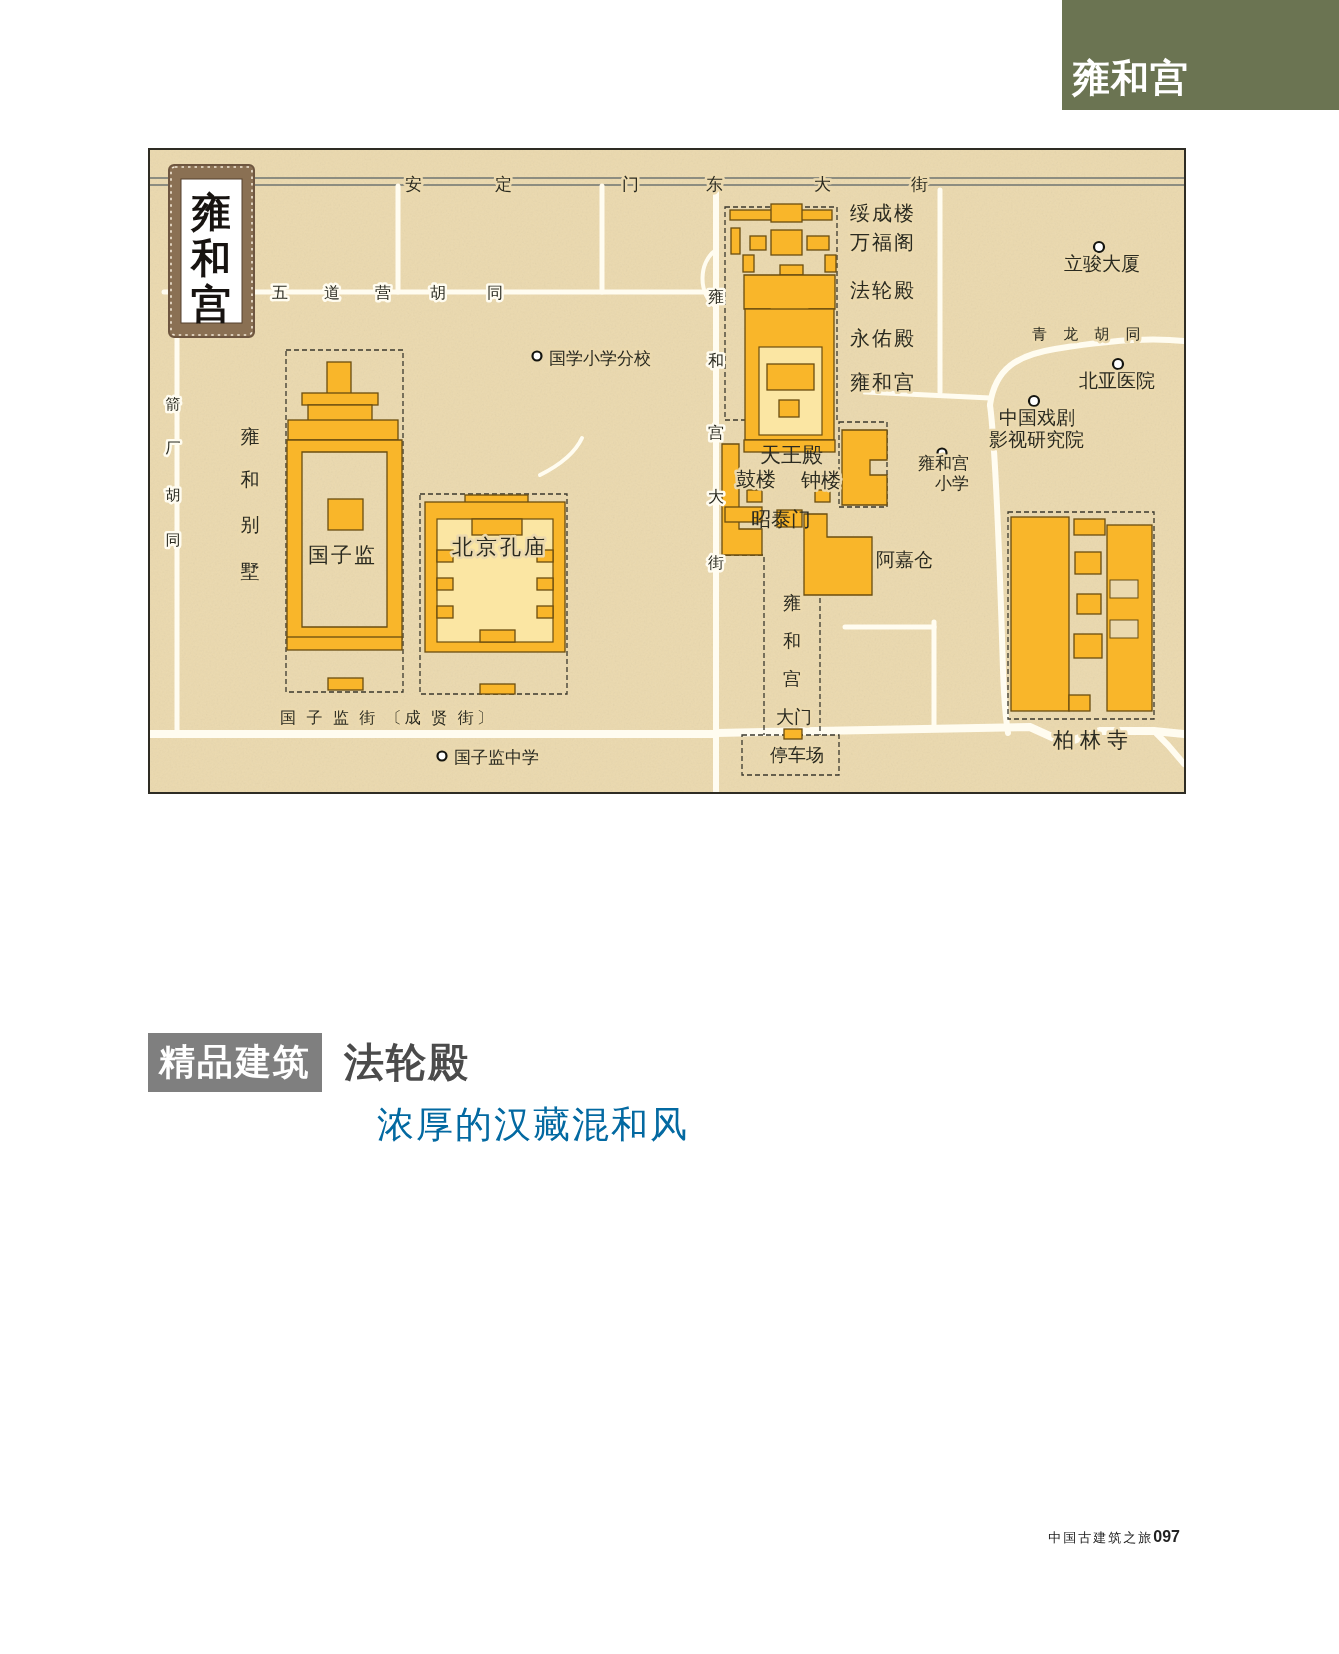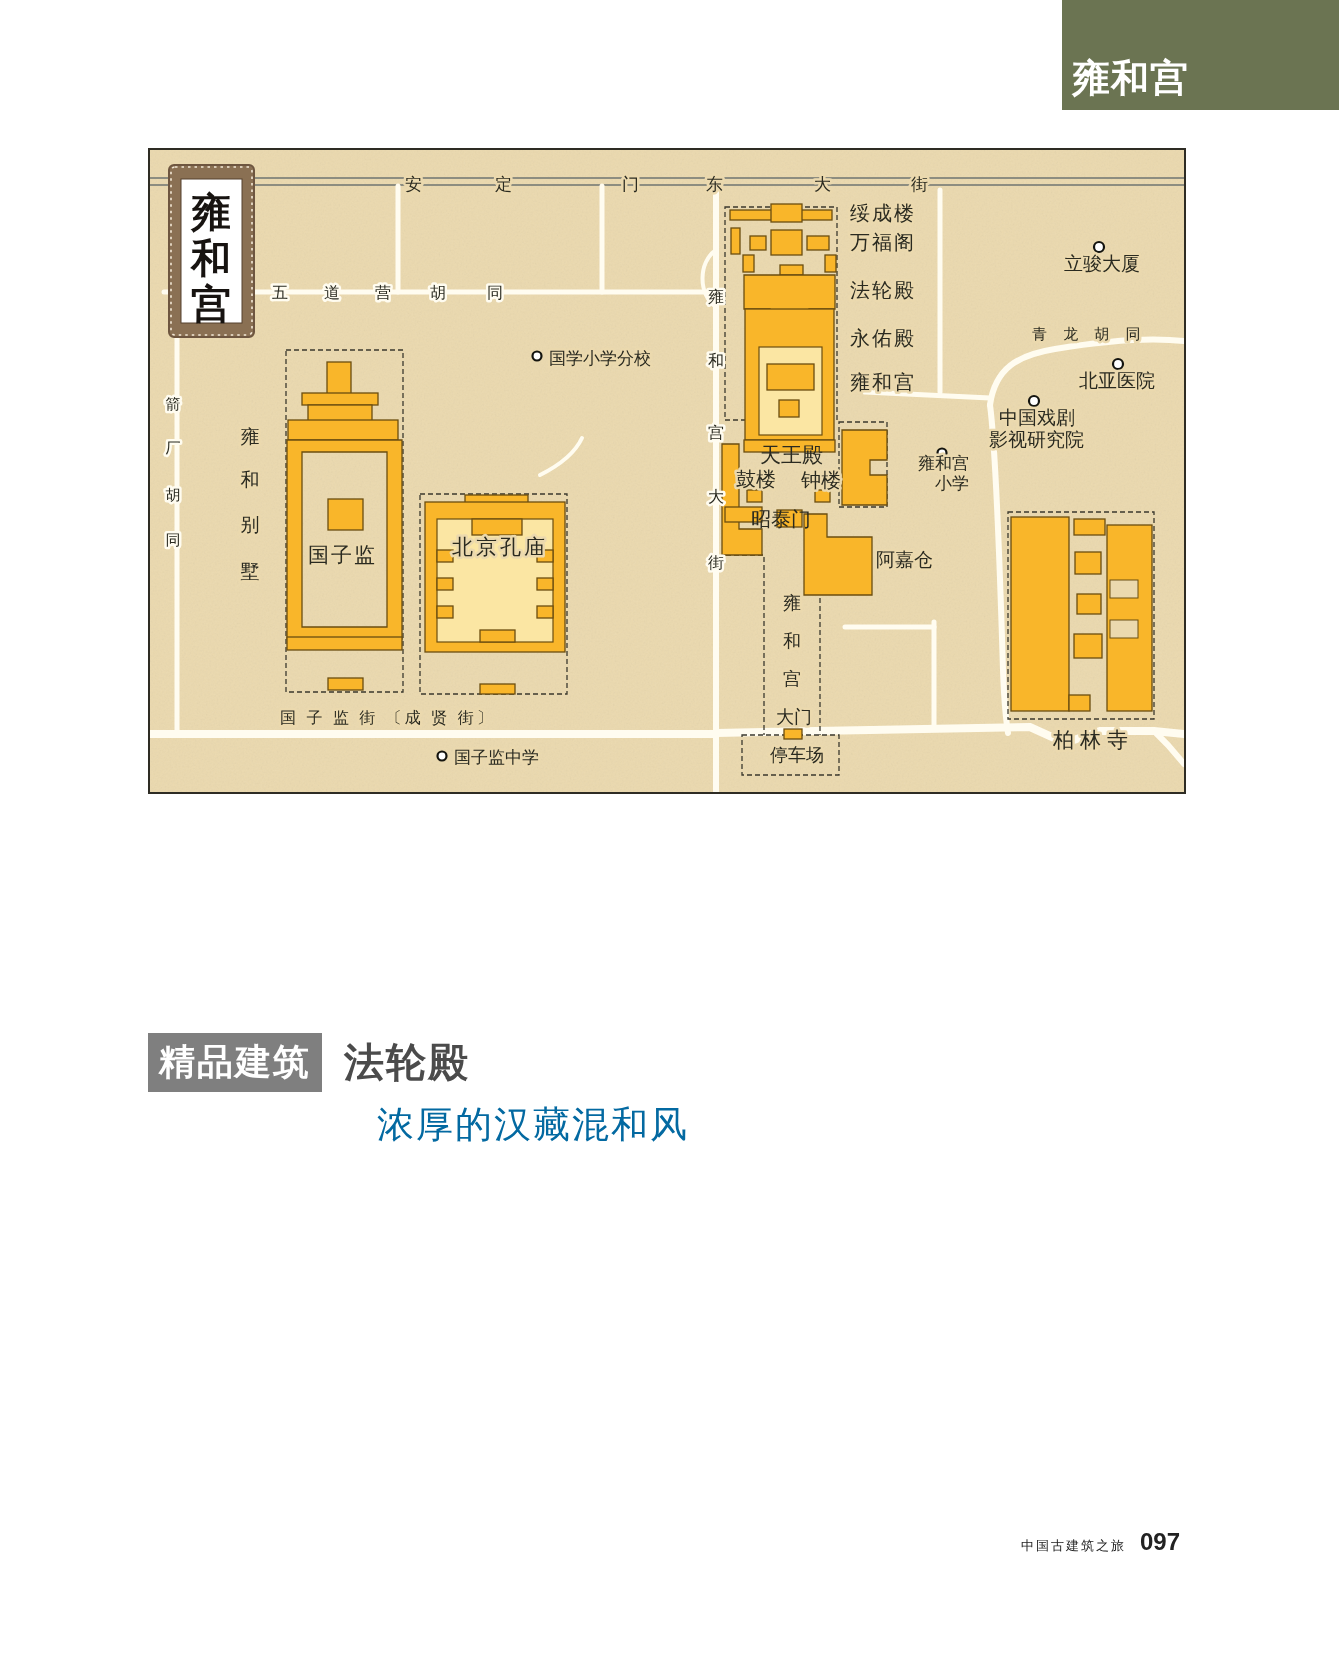--- a/index.html
+++ b/index.html
@@ -22,21 +22,21 @@
 
   .section-head{position:absolute;left:148px;top:1033px;display:flex;align-items:center;gap:22px;}
   .section-tag{background:#7f7f7f;color:#ffffff;font-weight:bold;font-size:36px;
     padding:5px 11px;letter-spacing:2px;}
   .section-title{color:#4b4b4b;font-weight:bold;font-size:40px;letter-spacing:2px;}
   .section-sub{position:absolute;left:353px;top:1100px;color:#0369a1;font-size:37px;
     font-family:"Liberation Serif",serif;letter-spacing:2px;margin-left:24px;}
 
   .footer{position:absolute;left:148px;top:1528px;width:1032px;text-align:right;color:#222;}
   .footer .book{font-size:13px;letter-spacing:2px;font-family:"Liberation Serif",serif;}
-  .footer .pagenum{font-size:24px;font-weight:bold;margin-left:14px;}
+  .footer .pagenum{font-size:16px;font-weight:bold;}
 
   
   .bld{fill:#f9b62a;stroke:#6b4e10;stroke-width:1.3;}
   .bld-light{fill:#fbe6a3;stroke:#6b4e10;stroke-width:1.2;}
   .dash{fill:none;stroke:#3b392e;stroke-width:1.3;stroke-dasharray:5 3;}
   .road{stroke:#fffcf0;fill:none;stroke-linecap:round;}
   .roadgray{stroke:#8d8d80;stroke-width:2;fill:none;}
   .poi{fill:#ffffff;stroke:#14140f;stroke-width:2.2;}
   .mlabel{fill:#2a2a20;}
   .halo-tan{paint-order:stroke;stroke:#ebd9ae;stroke-width:5px;stroke-linejoin:round;}

